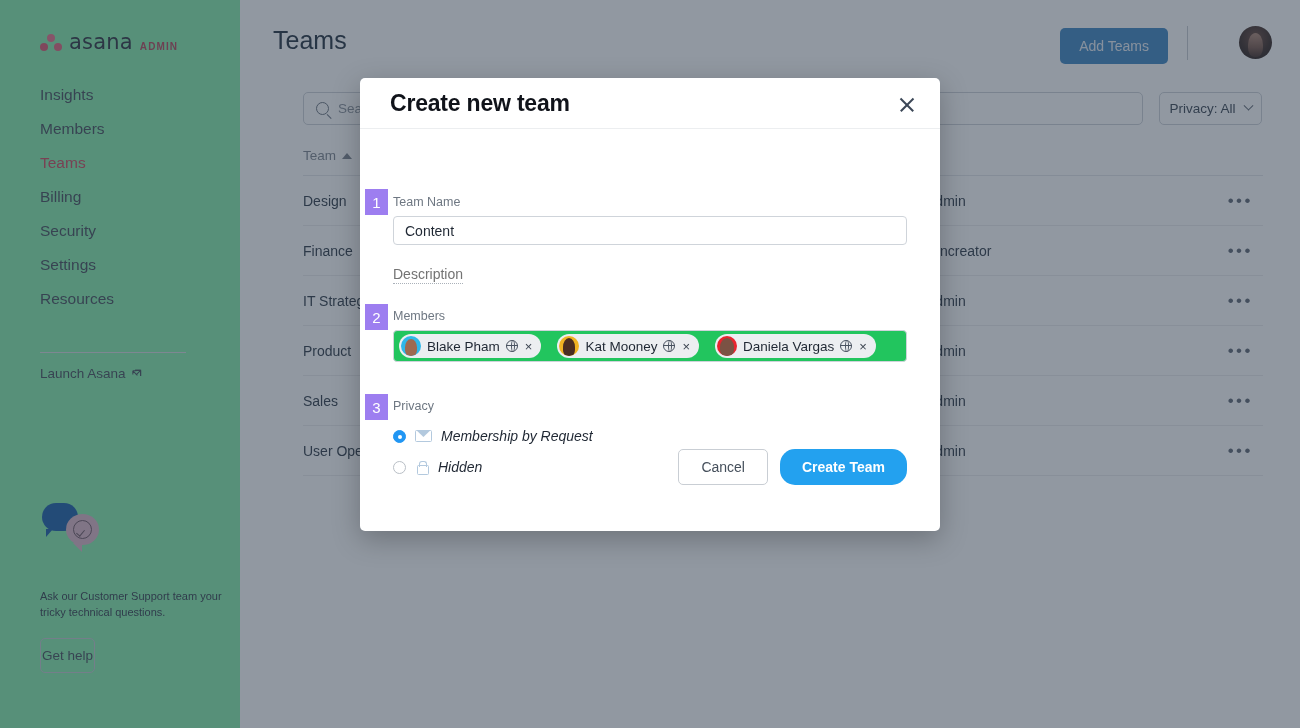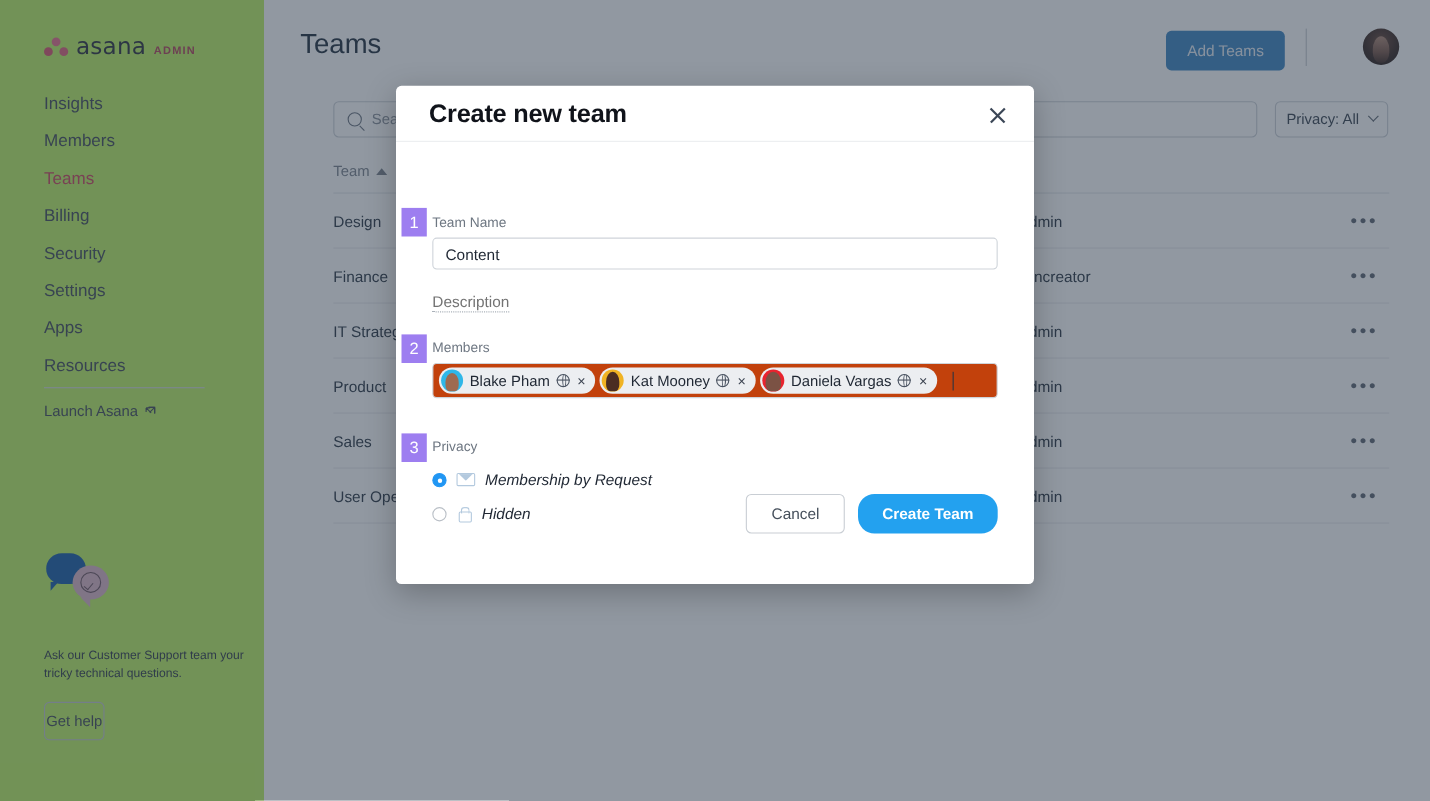--- a/index.html
+++ b/index.html
@@ -9,21 +9,21 @@
     background: #ffffff;
     overflow: hidden;
   }
   #app { position: relative; width: 1300px; height: 728px; }
 
   
   .page { position: absolute; inset: 0; background: #ffffff; }
 
   .sidebar {
     position: absolute; left: 0; top: 0; width: 240px; height: 728px;
-    background: #bef264;
+    background: #86efac;
   }
   .logo-row {
     position: absolute; left: 40px; top: 30px;
     display: flex; align-items: center; gap: 7px;
   }
   .logo-dots { position: relative; width: 22px; height: 17px; }
   .logo-dots i {
     position: absolute; display: block; border-radius: 50%;
   }
   .logo-dots i.d1 { width: 8px; height: 8px; background: #e8728a; left: 7px; top: 0; }
@@ -206,22 +206,22 @@
     font-family: "Liberation Sans", sans-serif; outline: none; background: #fff;
   }
   .desc-link {
     position: absolute; left: 33px; top: 137px; font-size: 14px; color: #737373;
     border-bottom: 1px dotted #aab1b9; padding-bottom: 1px; cursor: pointer;
   }
 
   .sec-2 { position: absolute; left: 33px; top: 180px; right: 33px; }
   .chips-box {
     margin-top: 7px; width: 100%; min-height: 31px; border: 1px solid #cfd4da;
-    border-radius: 4px; display: flex; align-items: center; gap: 4px;
-    padding: 3px 5px; background: #c2410c;
+    border-radius: 4px; display: flex; align-items: center; gap: 16px;
+    padding: 3px 5px; background: #22c55e;
   }
   .chip {
     display: flex; align-items: center; gap: 6px; background: #eceef1;
     border-radius: 13px; padding: 2px 8px 2px 2px; height: 24px;
   }
   .chip-av { width: 20px; height: 20px; border-radius: 50%; flex: 0 0 auto; position: relative; overflow: hidden; }
   .chip-av.a1 { background: #2fb7e8; }
   .chip-av.a1::after { content:""; position:absolute; left:4px; top:3px; width:12px; height:17px; border-radius:50% 50% 35% 35%; background:#9e6a50; }
   .chip-av.a2 { background: #f0b323; }
   .chip-av.a2::after { content:""; position:absolute; left:4px; top:2px; width:12px; height:18px; border-radius:50% 50% 35% 35%; background:#4a2d22; }
@@ -305,21 +305,20 @@
         <span class="logo-admin">ADMIN</span>
       </div>
 
       <nav class="nav">
         <a class="nav-item">Insights</a>
         <a class="nav-item">Members</a>
         <a class="nav-item active">Teams</a>
         <a class="nav-item">Billing</a>
         <a class="nav-item">Security</a>
         <a class="nav-item">Settings</a>
-        <a class="nav-item">Apps</a>
         <a class="nav-item">Resources</a>
       </nav>
 
       <div class="nav-sep"></div>
 
       <div class="launch">
         <span>Launch Asana</span>
         <span class="ext-icon">
           <svg width="11" height="11" viewBox="0 0 12 12">
               <path d="M2 2h4M2 2v4M2 2l5 5" stroke="#454f5b" stroke-width="1.1" fill="none"></path>

